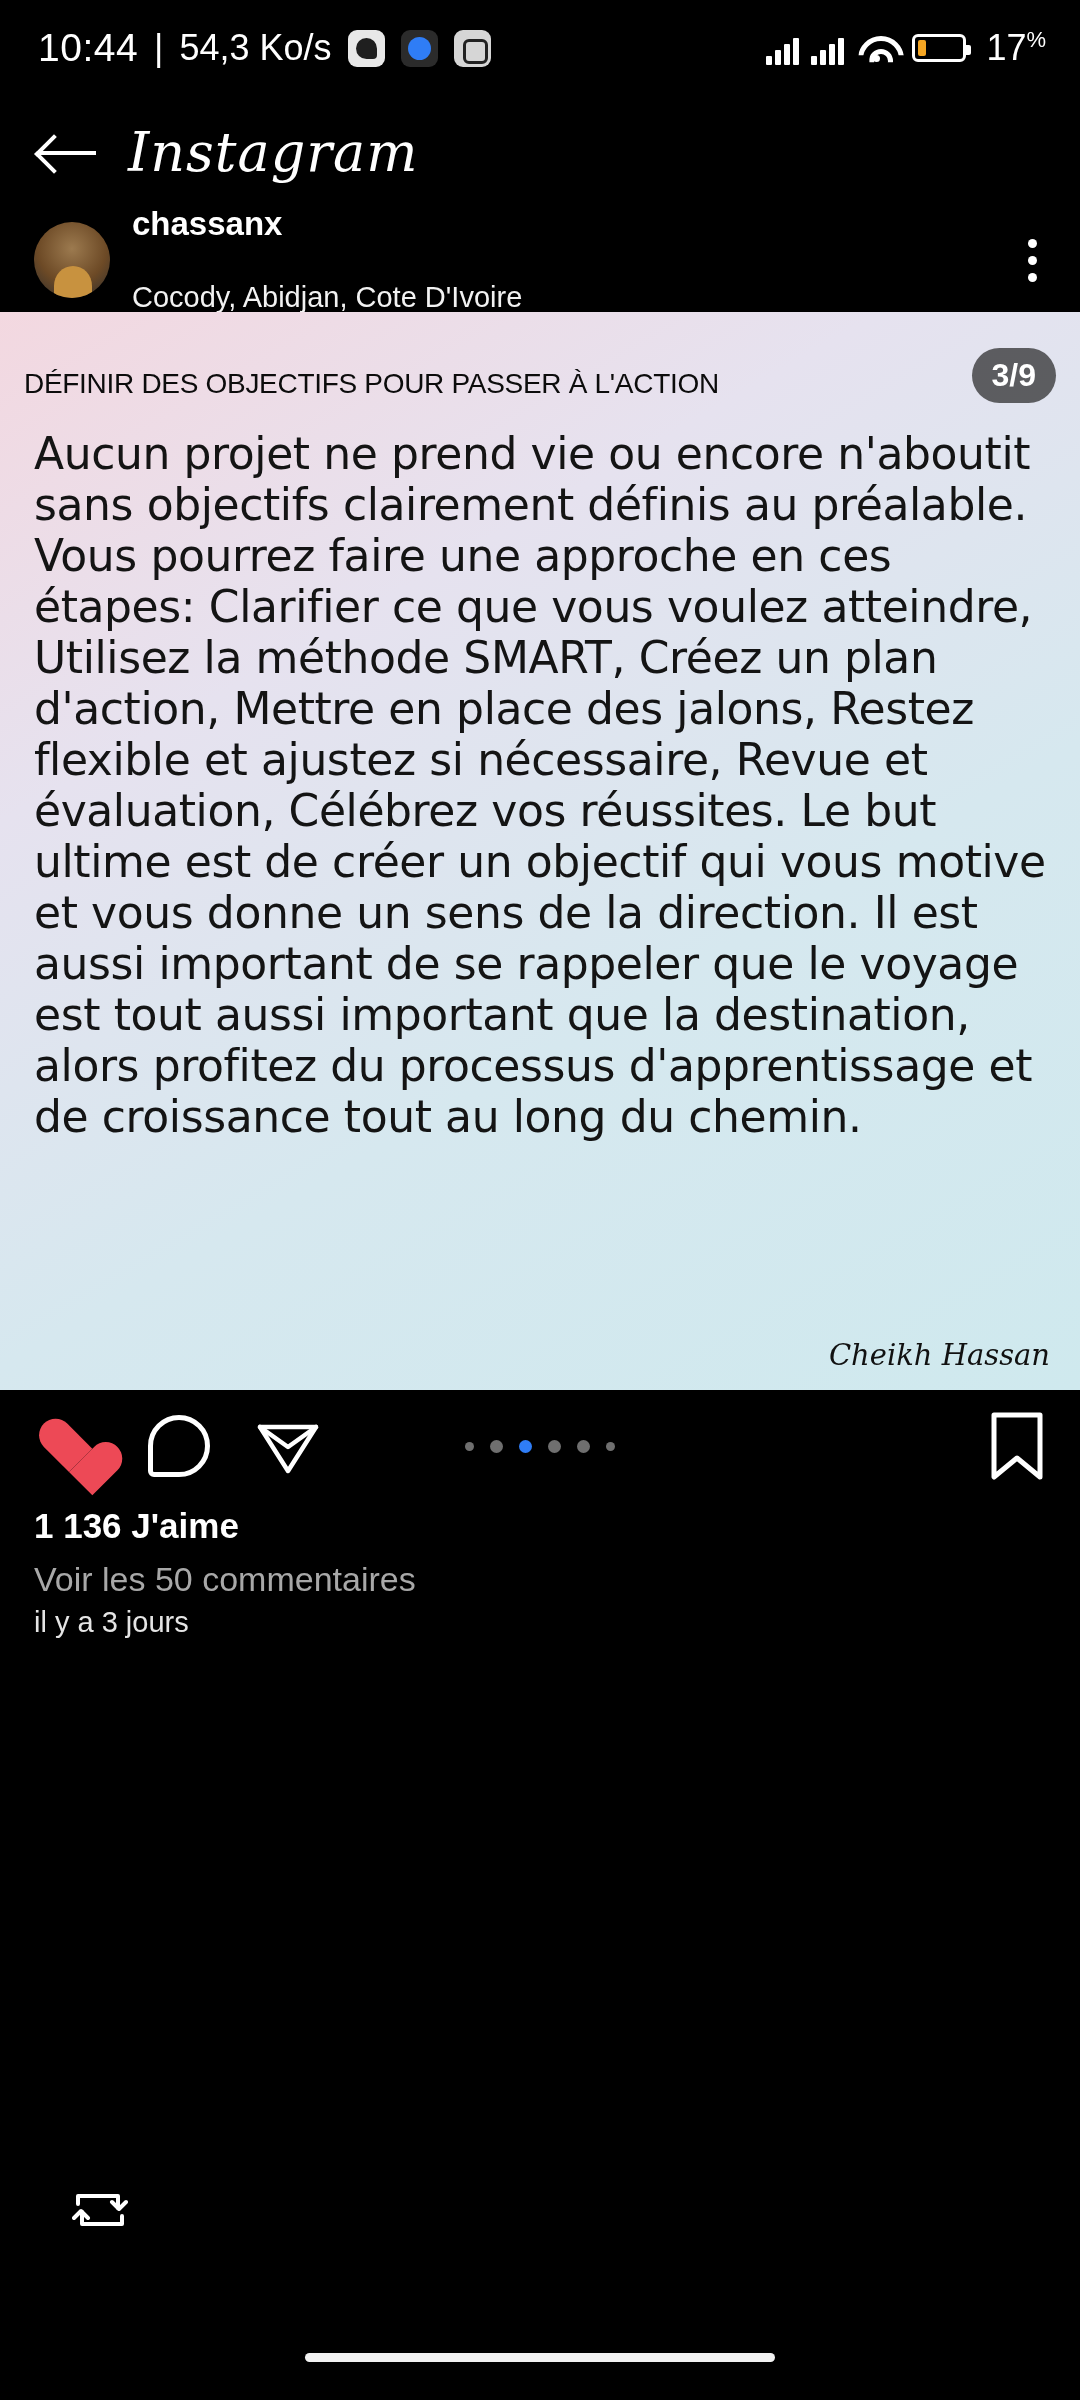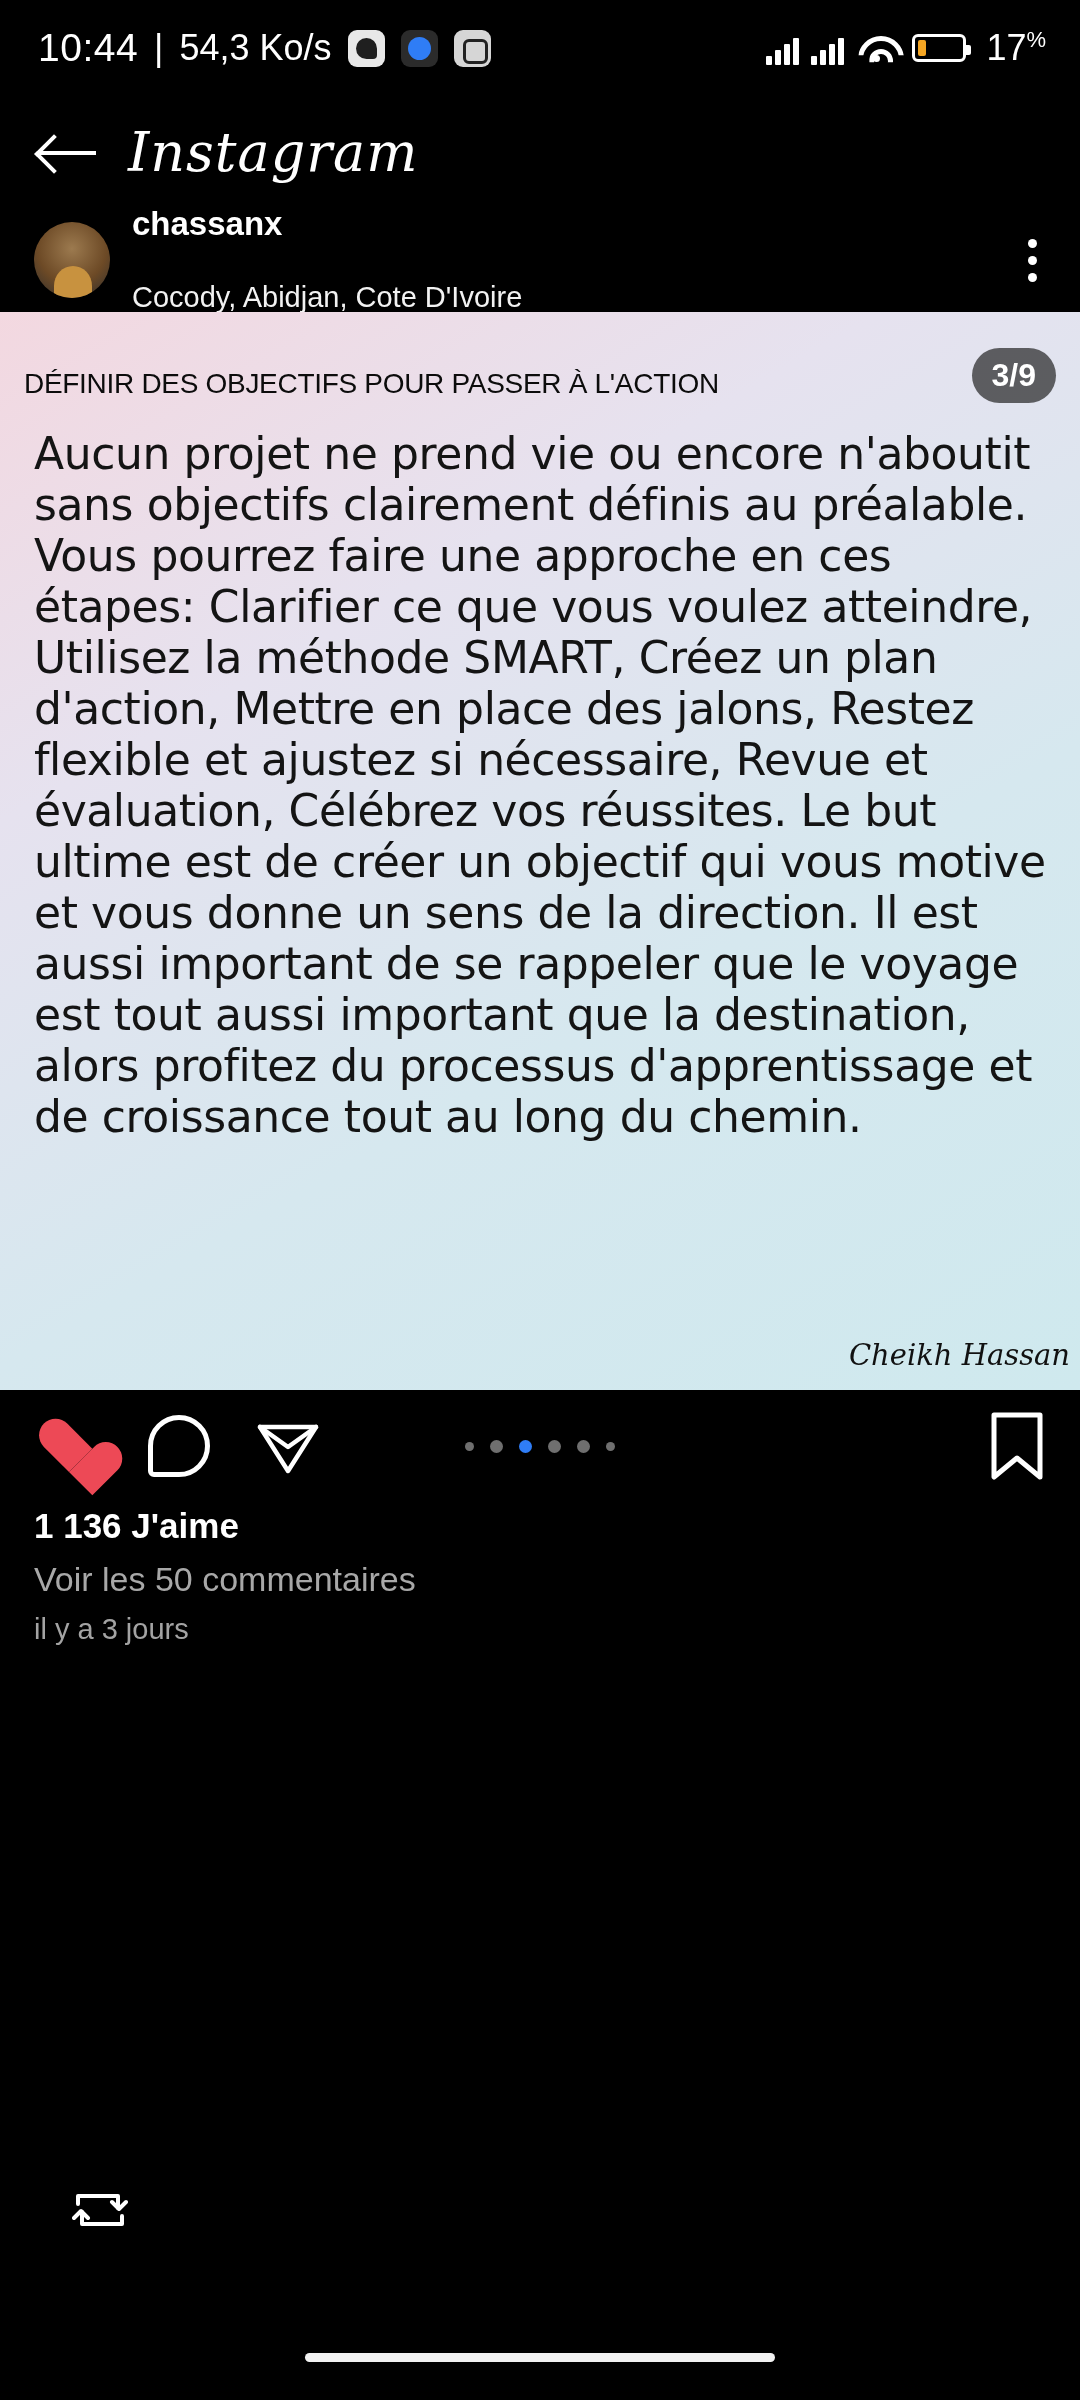--- a/index.html
+++ b/index.html
@@ -271,21 +271,21 @@
     color: #141414;
     font-size: 44px;
     line-height: 1.16;
     padding: 28px 32px 0 34px;
     font-family: "DejaVu Sans", sans-serif;
     font-weight: 400;
     letter-spacing: -0.4px;
   }
   .slide-sign {
     position: absolute;
-    right: 10px;
+    right: 30px;
     bottom: 18px;
     font-family: "DejaVu Serif", serif;
     font-style: italic;
     font-size: 29px;
     color: #111;
   }
 
   
   .actions {
     position: relative;
@@ -361,22 +361,22 @@
   }
   .caption .uname { font-weight: 700; }
   .caption .more { color: #9a9a9a; }
   .comments-link {
     font-size: 34px;
     color: #a8a8a8;
     margin-top: 14px;
   }
   .timestamp {
     font-size: 29px;
-    color: #a3a3a3;
-    margin-top: 14px;
+    color: #e5e5e5;
+    margin-top: 7px;
   }
 
   
   .repost {
     position: absolute;
     left: 72px;
     bottom: 168px;
     width: 56px; height: 44px;
     cursor: pointer;
   }

